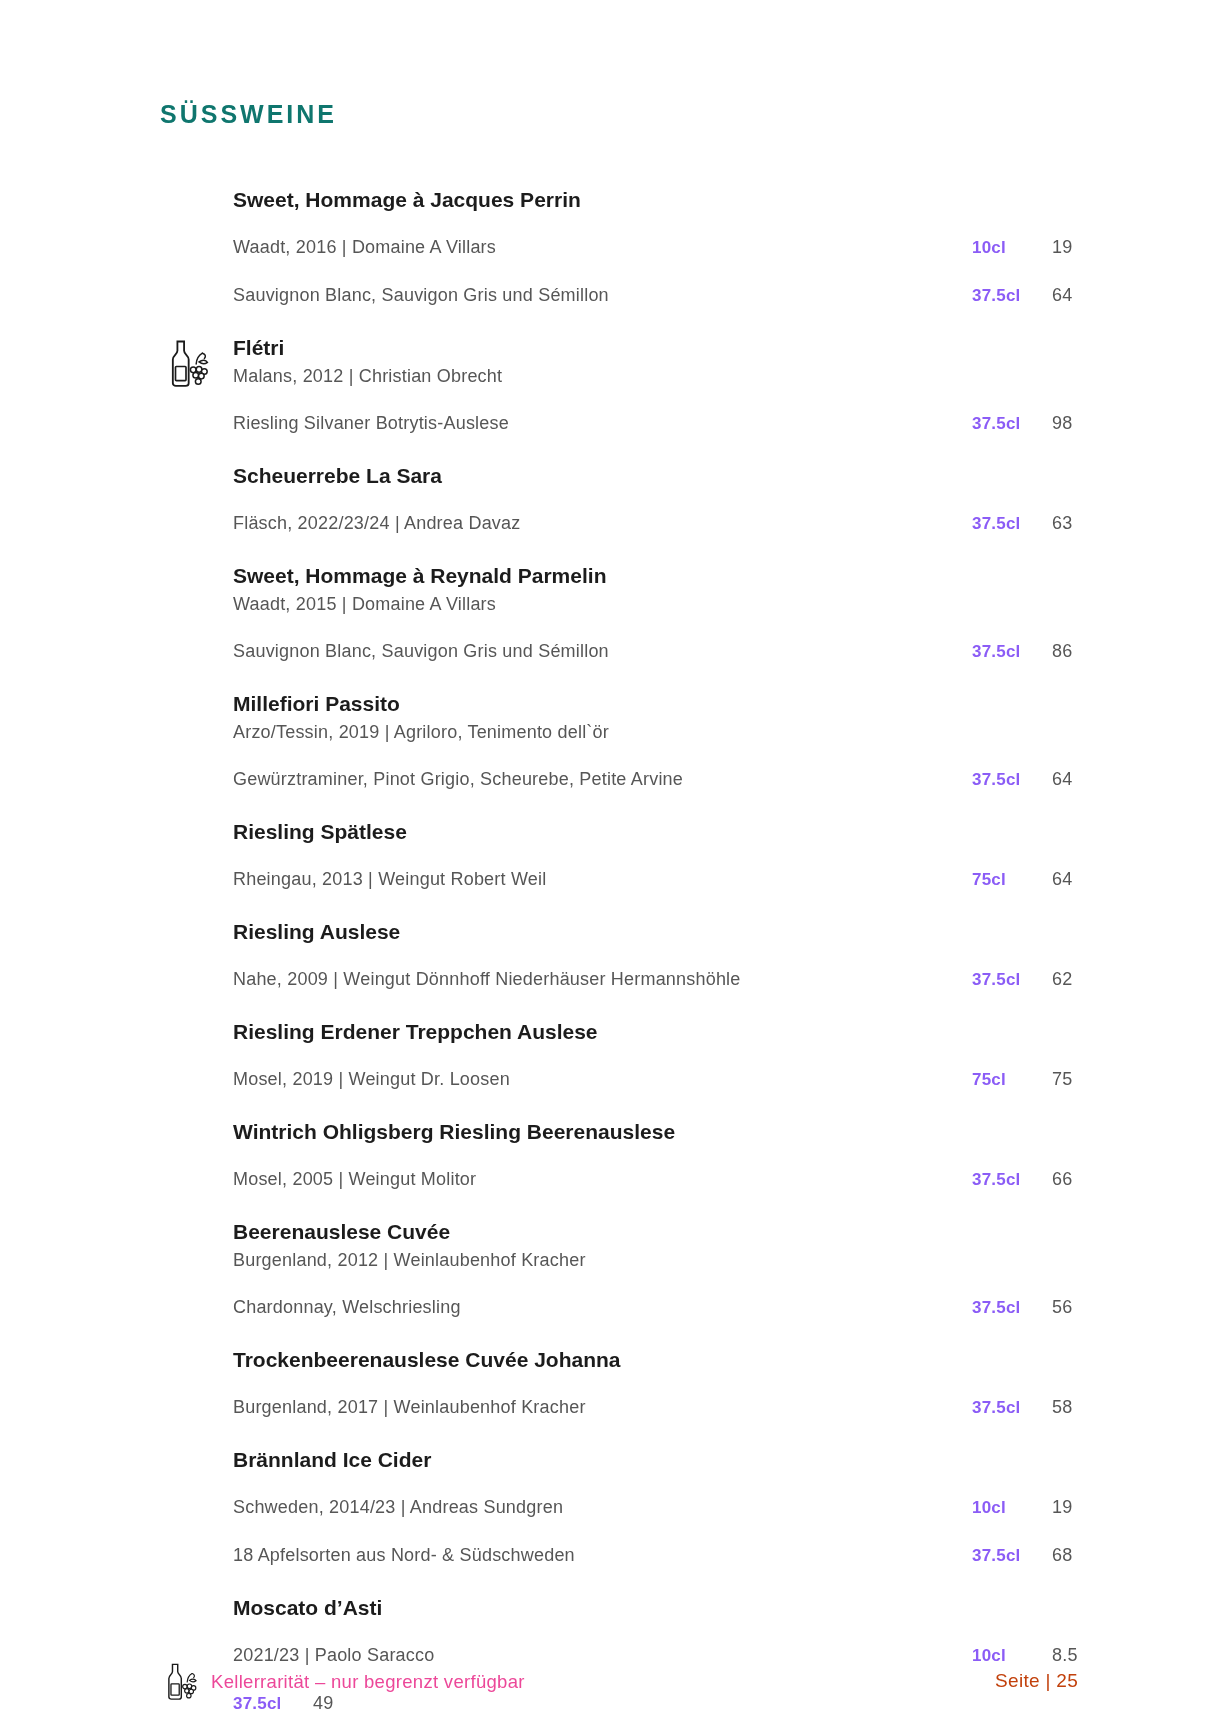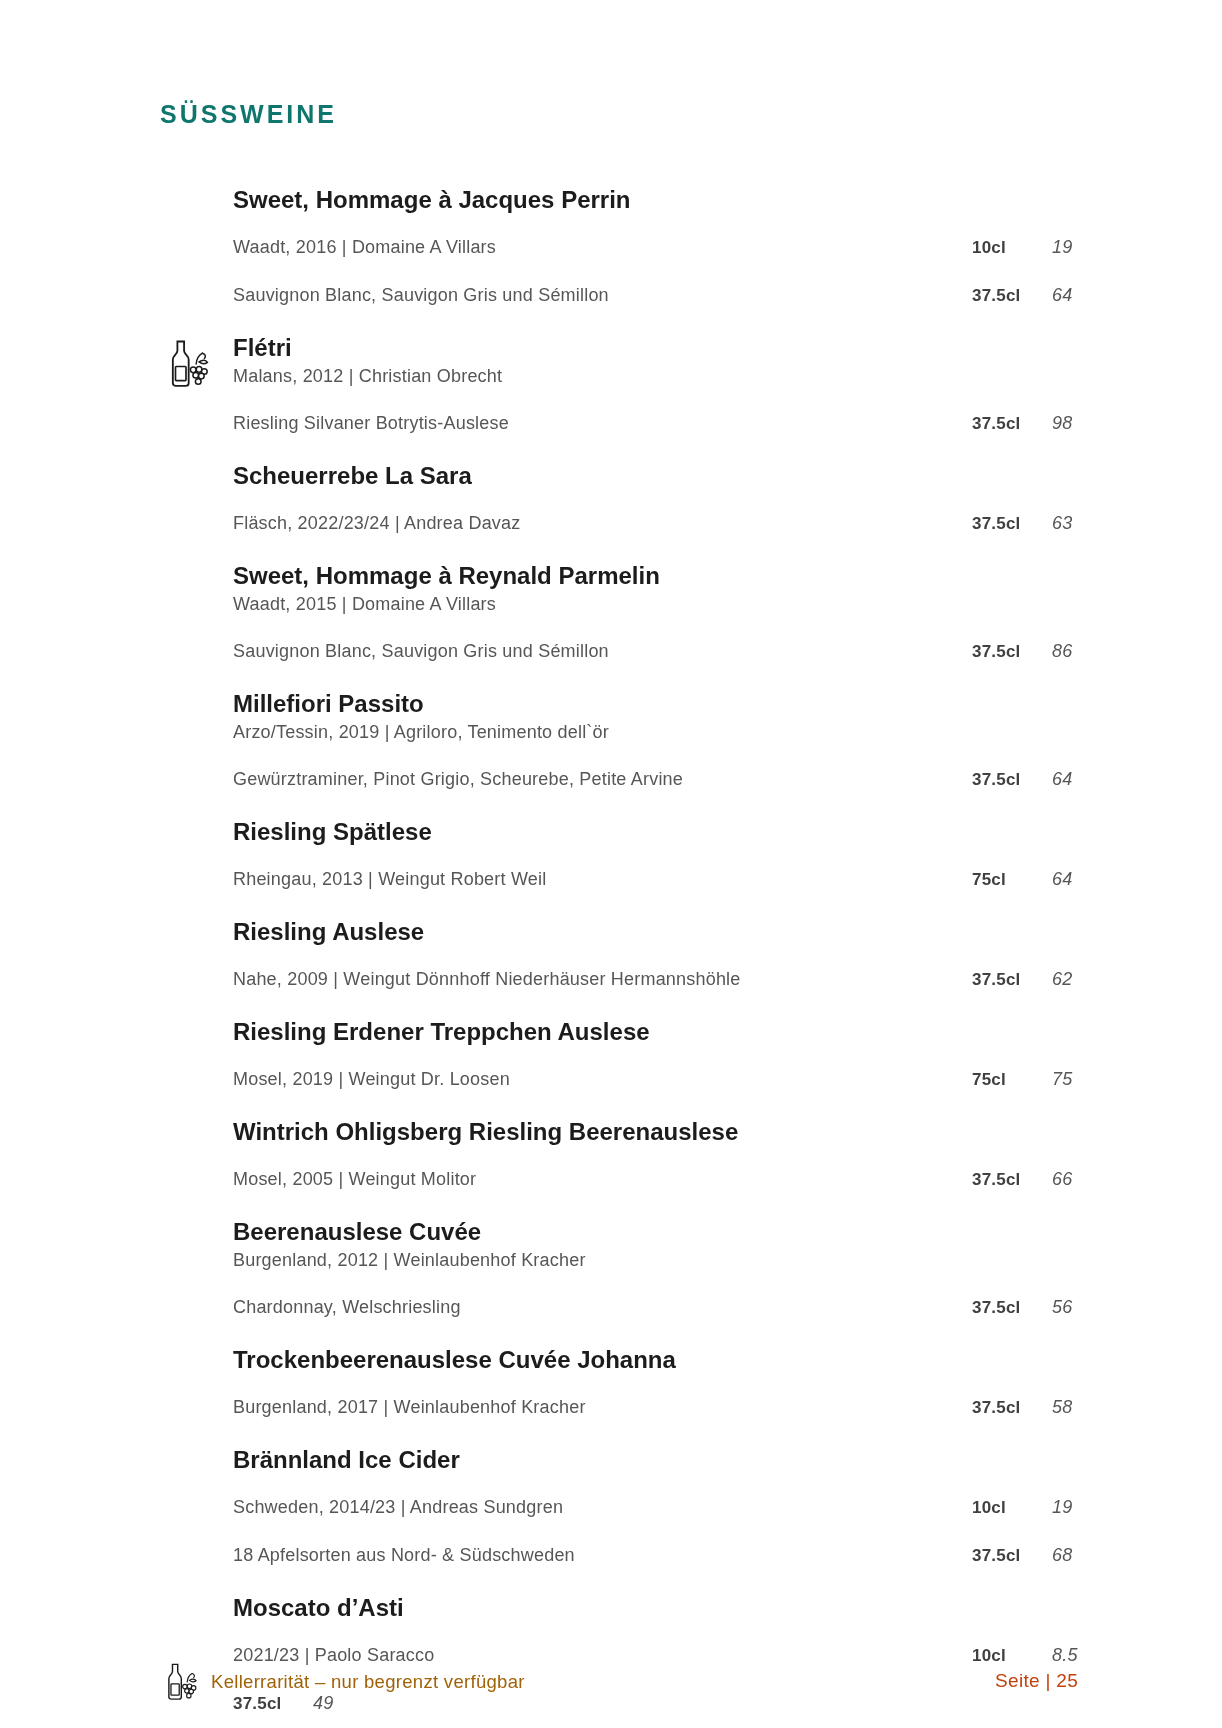--- a/index.html
+++ b/index.html
@@ -30,47 +30,46 @@
     top: 186px;
     width: 900px;
   }
 
   .wine-item {
     position: relative;
     margin-bottom: 24px;
   }
 
   .item-name {
-    font-size: 24px;
+    font-size: 21px;
     line-height: 28px;
     font-weight: 700;
     color: #1c1c1c;
   }
 
   .detail-line {
     display: flex;
     align-items: baseline;
     font-size: 18px;
     line-height: 28px;
     letter-spacing: 0.2px;
     color: #565656;
   }
   .detail-text { width: 739px; }
   .size-cell {
     width: 80px;
     font-weight: 700;
     font-size: 17px;
-    color: #404040;
+    color: #8b5cf6;
     margin-top: 20px;
   }
   .price-cell {
     flex: 1;
     font-size: 18px;
     color: #565656;
-    font-style: italic;
   }
 
   .item-rarity-icon {
     position: absolute;
     left: -68px;
     top: 5px;
     width: 44px;
     height: 50px;
   }
 
@@ -90,21 +89,21 @@
     gap: 14px;
   }
   .footer-icon-slot svg {
     width: 34px;
     height: 40px;
     display: block;
   }
   .legend-text {
     font-size: 18.5px;
     letter-spacing: 0.3px;
-    color: #a16207;
+    color: #ec4899;
   }
   .page-num {
     position: absolute;
     right: 144px;
     top: 8px;
     font-size: 19px;
     letter-spacing: 0.3px;
     color: #c2410c;
   }
 

